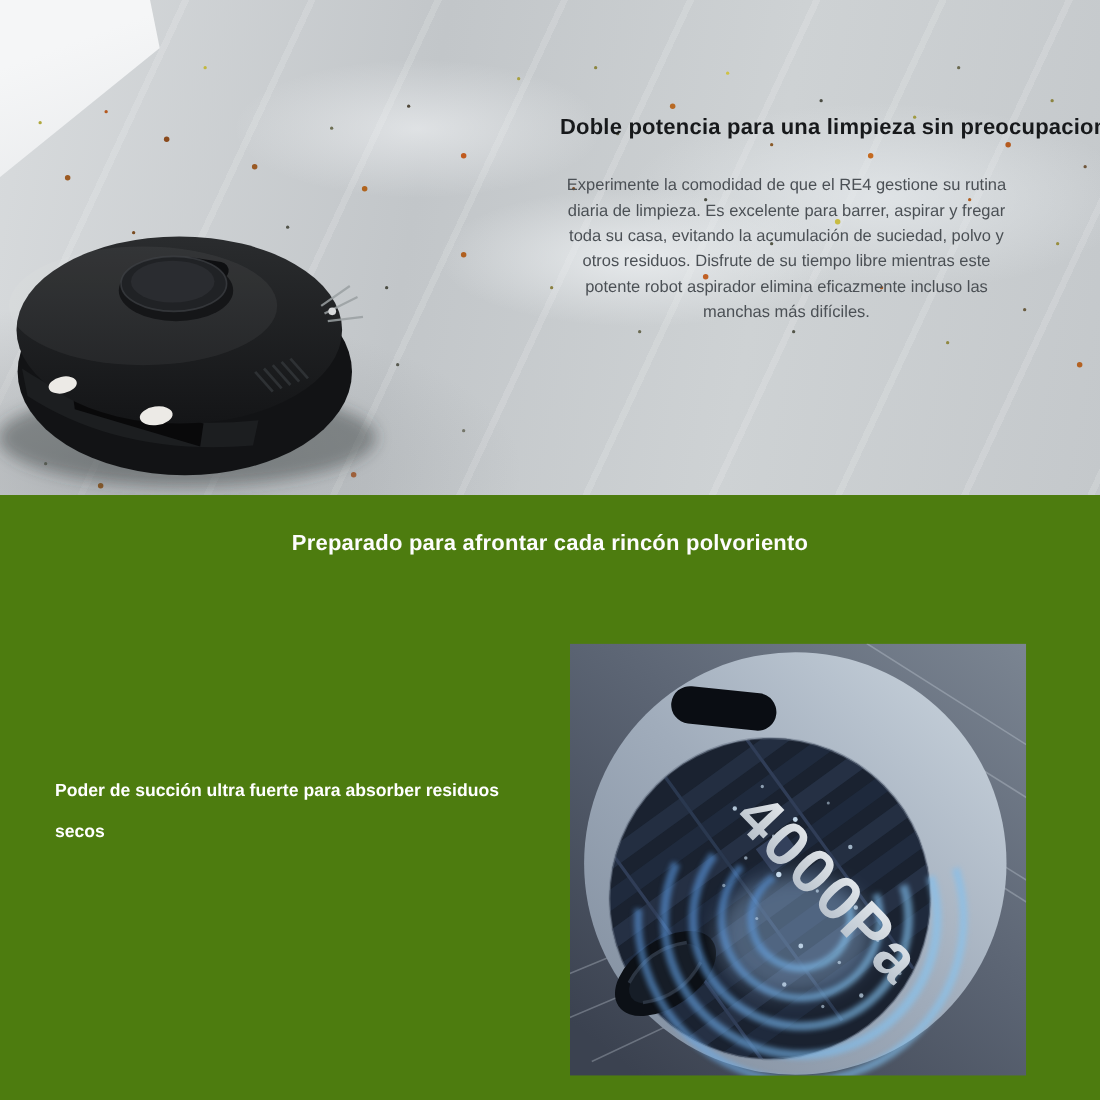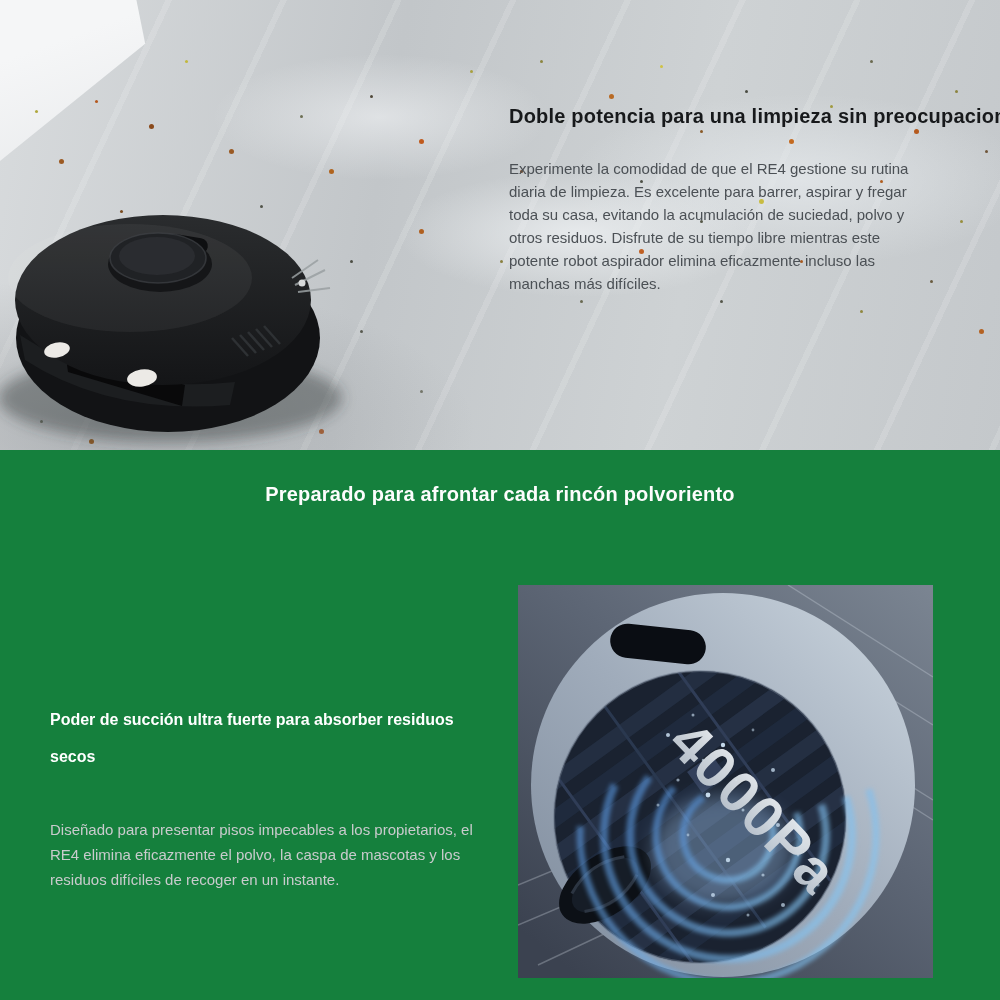--- a/index.html
+++ b/index.html
@@ -44,26 +44,26 @@
       700px 220px 0 0 #565848,960px 220px 0 0 #988e3e,540px 60px 0 0 #8c8640,
       640px 180px 0 0 #4e5046;
   }
   .robot-photo{position:absolute;left:-20px;top:200px;width:380px;height:250px;}
 
   .hero-copy{position:absolute;left:509px;top:105px;width:482px;}
   .hero-title{
     font-size:20px;font-weight:700;color:#17191b;white-space:nowrap;letter-spacing:.2px;margin:0;
   }
   .hero-body{
-    margin-top:29px;width:412px;font-size:15px;line-height:23px;color:#4b5055;
+    margin-top:29px;width:412px;font-size:15px;line-height:23px;color:#4b5055;text-align:center;
   }
 
   
   .dark{
-    position:absolute;left:0;top:450px;width:1000px;height:550px;background:#15803d;
+    position:absolute;left:0;top:450px;width:1000px;height:550px;background:#4d7c0f;
   }
   .dark-title{
     position:absolute;left:0;top:33px;width:100%;text-align:center;
     font-size:20px;font-weight:700;color:#fdfdfd;white-space:nowrap;letter-spacing:.2px;margin:0;
   }
   .feature-copy{position:absolute;left:50px;top:251px;width:455px;}
   .feature-title{
     font-size:16px;font-weight:700;color:#ffffff;line-height:37px;margin:0;width:440px;
   }
   .feature-body{
@@ -128,21 +128,20 @@
   </div>
 </section>
 
 <div class="divider"></div>
 
 <section class="dark">
   <h2 class="dark-title">Preparado para afrontar cada rincón polvoriento</h2>
 
   <div class="feature-copy">
     <h3 class="feature-title">Poder de succión ultra fuerte para absorber residuos secos</h3>
-    <p class="feature-body">Diseñado para presentar pisos impecables a los propietarios, el RE4 elimina eficazmente el polvo, la caspa de mascotas y los residuos difíciles de recoger en un instante.</p>
   </div>
 
   <div class="product-image">
     <svg width="415" height="393" viewBox="0 0 415 393">
       <defs>
         <linearGradient id="bg" x1="1" y1="0" x2="0.15" y2="1">
           <stop offset="0" stop-color="#7b8592"></stop>
             <stop offset=".45" stop-color="#5d6675"></stop>
             <stop offset="1" stop-color="#3b4250"></stop>
         </linearGradient>

